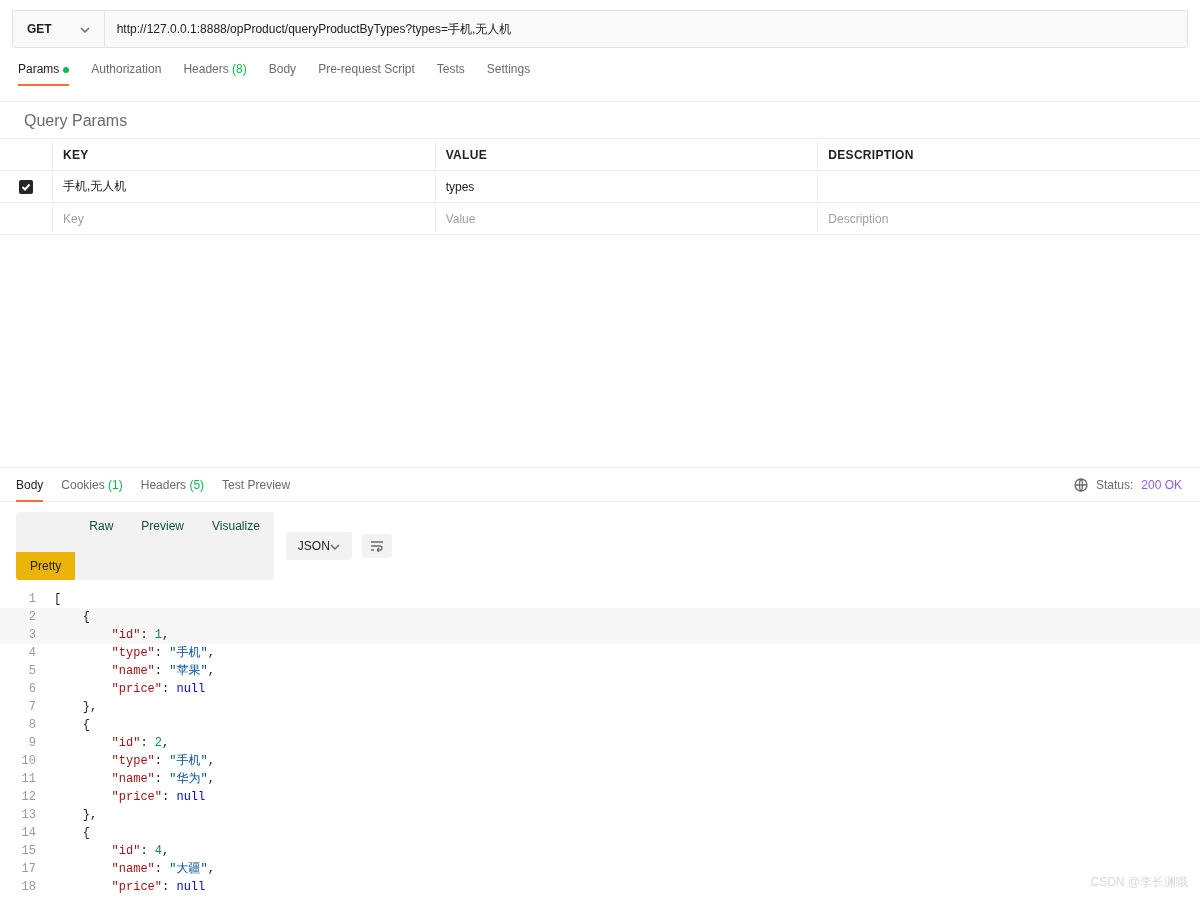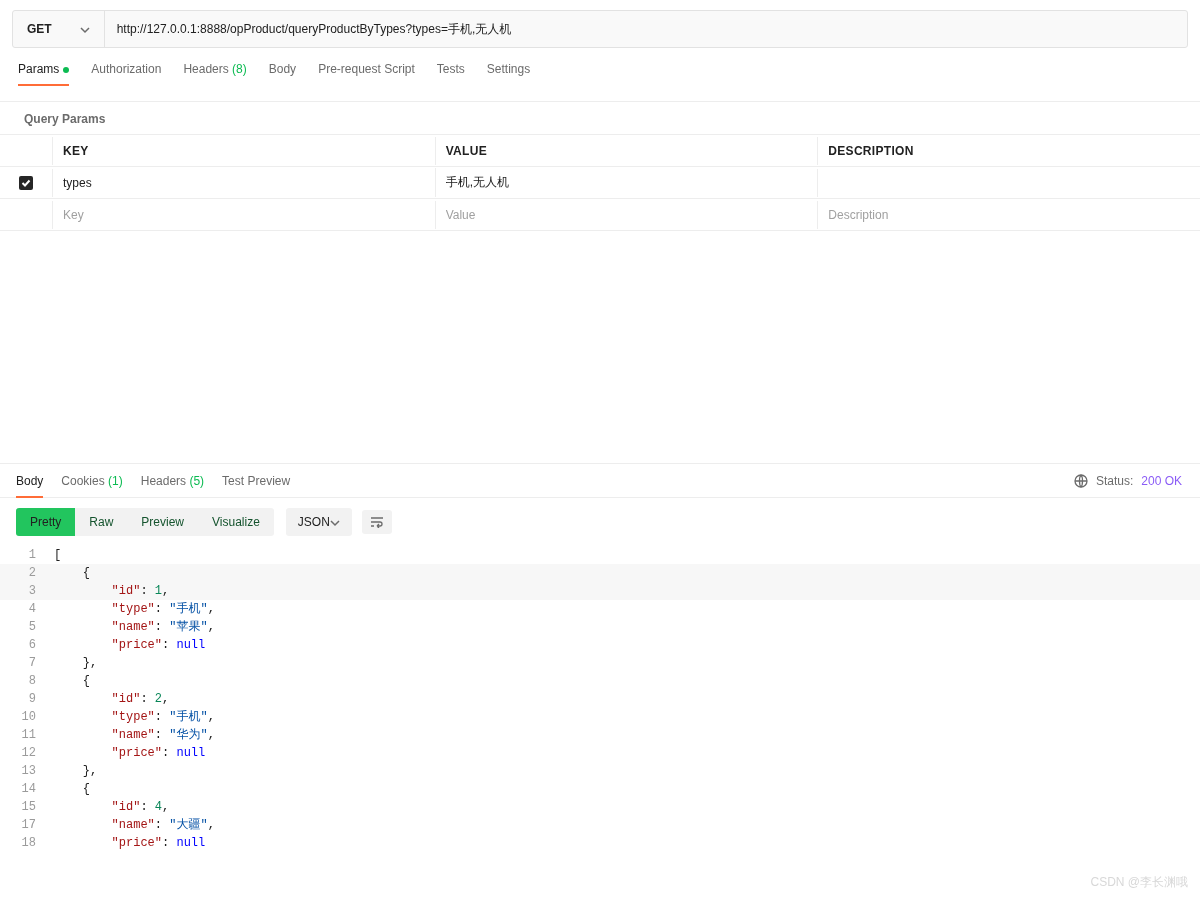--- a/index.html
+++ b/index.html
@@ -8,21 +8,21 @@
 .method-select { display: flex; align-items: center; padding: 0 14px; border-right: 1px solid #e2e2e2; cursor: pointer; gap: 28px; font-size: 12px; font-weight: 600; color: #212121; }
 .chevron { width: 10px; height: 10px; display: inline-block; }
 .chevron svg { width: 10px; height: 10px; stroke: #6b6b6b; stroke-width: 1.5; fill: none; }
 .url-input { flex: 1; border: none; background: transparent; padding: 0 12px; font-size: 12px; color: #212121; outline: none; }
 .tabs { display: flex; gap: 22px; padding: 14px 18px 16px 18px; border-bottom: 1px solid #ededed; font-size: 12px; color: #6b6b6b; }
 .tab { padding-bottom: 9px; cursor: pointer; position: relative; }
 .tab.active { color: #212121; }
 .tab.active::after { content: ""; position: absolute; left: 0; right: 0; bottom: -1px; height: 2px; background: #ff6c37; }
 .dot-green { display:inline-block; width:6px; height:6px; background:#0cbb52; border-radius:50%; margin-left:4px; vertical-align:middle; }
 .count-green { color: #0cbb52; }
-.section-label { padding: 10px 18px 8px 24px; font-size: 12px; color: #6b6b6b; font-weight: 700; }
+.section-label { padding: 10px 18px 8px 24px; font-size: 16px; color: #6b6b6b; font-weight: 400; }
 .params-table { border-top: 1px solid #ededed; }
 .params-table .row { display: grid; grid-template-columns: 52px 1fr 1fr 1fr; border-bottom: 1px solid #ededed; min-height: 32px; align-items: center; }
 .params-table .row.header { font-size: 11px; font-weight: 600; color: #6b6b6b; letter-spacing: 0.3px; }
 .params-table .cell { padding: 7px 10px; border-left: 1px solid #ededed; font-size: 12px; color: #212121; overflow: hidden; white-space: nowrap; }
 .params-table .cell:first-child { border-left: none; display: flex; justify-content: center; }
 .params-table .row .cell.key { padding-left: 10px; }
 .params-table input.cell-input { border: none; width: 100%; font-size: 12px; outline: none; color: #212121; background: transparent; }
 .params-table input.cell-input::placeholder { color: #a0a0a0; }
 .chk { width: 14px; height: 14px; border-radius: 2px; background: #262626; display: flex; align-items: center; justify-content: center; }
 .chk svg { width: 10px; height: 10px; stroke: #fff; stroke-width: 2; fill: none; }
@@ -31,21 +31,21 @@
 .response-tabs .rtab { padding: 0 0 9px 0; margin-right: 18px; cursor: pointer; position: relative; }
 .response-tabs .rtab.active { color: #212121; }
 .response-tabs .rtab.active::after { content:""; position:absolute; left:0; right:0; bottom:-1px; height:2px; background:#ff6c37; }
 .response-tabs .status-area { margin-left: auto; display: flex; align-items: center; gap: 8px; color: #6b6b6b; padding-bottom: 9px; }
 .globe { width: 14px; height: 14px; }
 .globe svg { width: 14px; height: 14px; stroke: #6b6b6b; stroke-width: 1.3; fill: none; }
 .status-ok { color: #8b5cf6; }
 .viewer-bar { display: flex; align-items: center; gap: 0; padding: 10px 16px; }
 .seg { display: flex; background: #f2f2f2; border-radius: 3px; overflow: hidden; }
 .seg .sbtn { padding: 7px 14px; font-size: 12px; color: #14532d; cursor: pointer; }
-.seg .sbtn.active { background: #22c55e; color: #212121; }
+.seg .sbtn.active { background: #eab308; color: #212121; margin-top: 40px; }
 .type-select { margin-left: 12px; background: #f2f2f2; border-radius: 3px; padding: 7px 12px; font-size: 12px; color: #212121; display: flex; align-items: center; cursor: pointer; }
 .wrap-btn { margin-left: 10px; background: #f2f2f2; border-radius: 3px; padding: 6px 8px; cursor: pointer; display: flex; align-items: center; }
 .wrap-btn svg { width: 14px; height: 12px; stroke: #6b6b6b; stroke-width: 1.3; fill: none; }
 .code-area { font-family: "SFMono-Regular", Consolas, "Courier New", monospace; font-size: 12px; line-height: 18px; position: relative; }
 .code-row { display: flex; }
 .gutter { width: 54px; text-align: right; padding-right: 18px; color: #9b9b9b; user-select: none; }
 .code-line { flex: 1; white-space: pre; color: #212121; }
 .hl { background: #f7f7f7; }
 .tok-key { color: #a31515; }
 .tok-str { color: #0451a5; }
@@ -87,22 +87,22 @@
     <div class="cell">DESCRIPTION</div>
   </div>
   <div class="row">
     <div class="cell">
       <div class="chk">
           <svg viewBox="0 0 10 10">
             <polyline points="1.5,5 4,7.5 8.5,2.5"></polyline>
           </svg>
         </div>
     </div>
+    <div class="cell"><input class="cell-input" value="手机,无人机" style=""></div>
     <div class="cell key"><input class="cell-input" value="types" style=""></div>
-    <div class="cell"><input class="cell-input" value="手机,无人机" style=""></div>
     <div class="cell"><input class="cell-input" value="" style=""></div>
   </div>
   <div class="row">
     <div class="cell"></div>
     <div class="cell key"><input class="cell-input" placeholder="Key" style=""></div>
     <div class="cell"><input class="cell-input" placeholder="Value" style=""></div>
     <div class="cell"><input class="cell-input" placeholder="Description" style=""></div>
   </div>
 </div>
 

